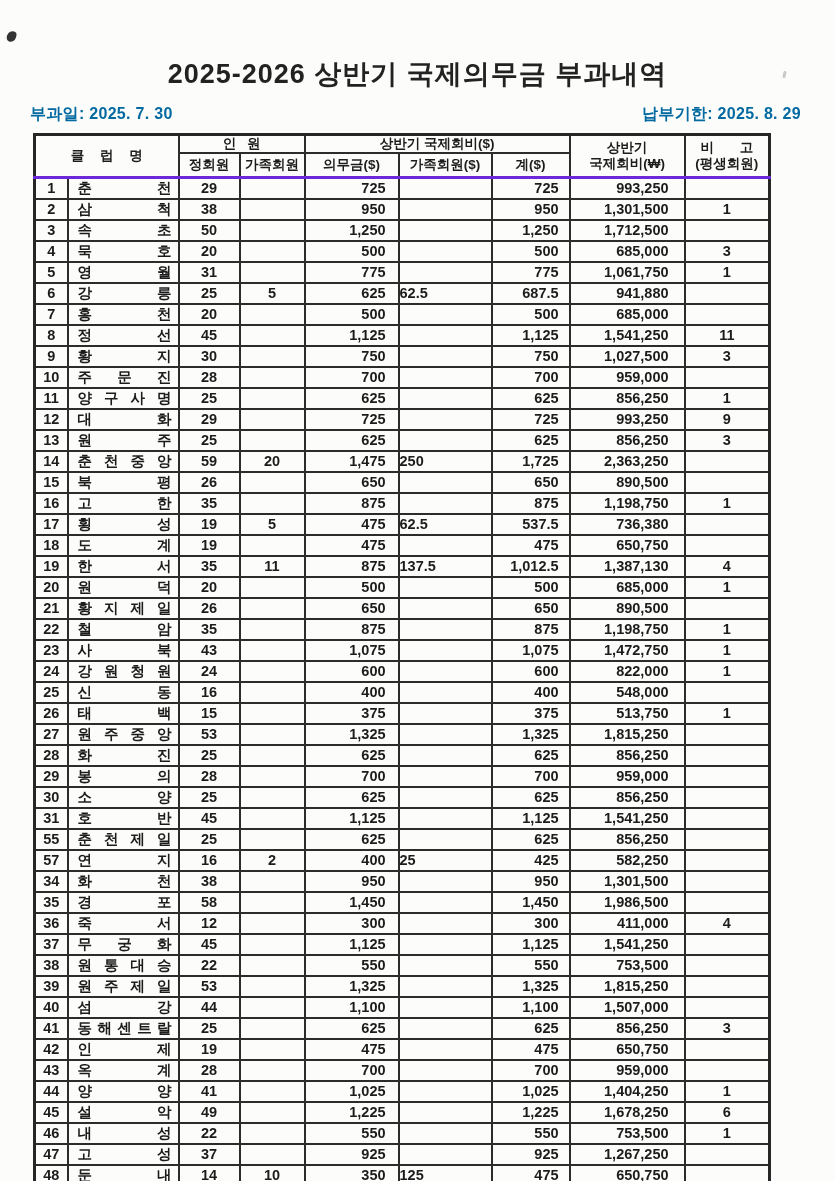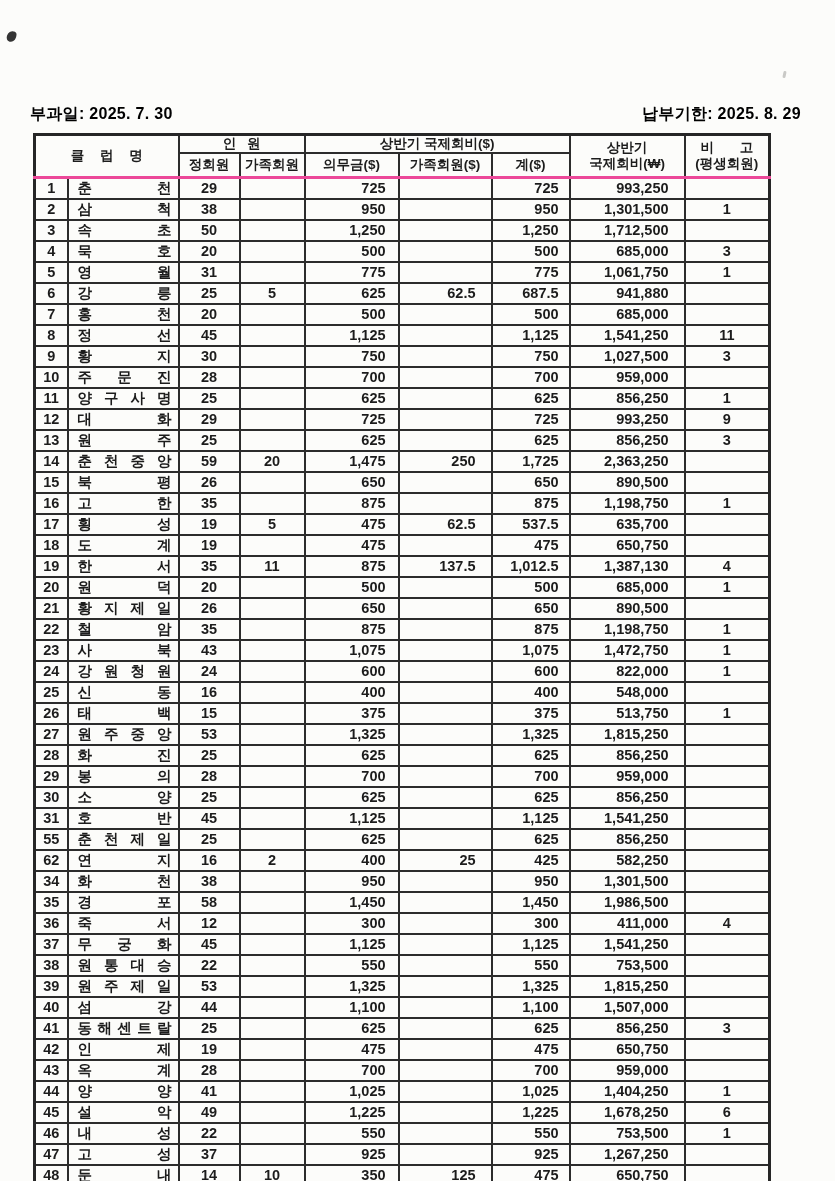--- a/index.html
+++ b/index.html
@@ -16,21 +16,21 @@
   
   .speck{position:absolute;left:7px;top:31px;width:9px;height:11px;background:#343434;border-radius:60% 40% 55% 45%;transform:rotate(18deg);}
   .speck2{position:absolute;left:783px;top:71px;width:3px;height:7px;background:#c9c9c6;border-radius:2px;transform:rotate(12deg);}
 
   .doc-title{
     position:absolute;top:56px;left:0;width:100%;
     text-align:center;
     font-size:27px;font-weight:800;letter-spacing:1px;
     color:#222;
   }
-  .date-line{position:absolute;top:104px;font-size:16px;font-weight:800;color:#000000;letter-spacing:.3px;}
+  .date-line{position:absolute;top:104px;font-size:16px;font-weight:800;color:#0369a1;letter-spacing:.3px;}
   .issue-date{left:30px;}
   .due-date{right:34px;}
 
   table.fee-table{
     position:absolute;left:33px;top:133px;
     width:735px;
     border-collapse:collapse;
     table-layout:fixed;
     border:3px solid #262626;
   }
@@ -43,49 +43,50 @@
     box-sizing:border-box;
   }
   .fee-table thead th{
     font-size:13.5px;
     text-align:center;
     height:17px;
     line-height:1.15;
     font-weight:800;
   }
   .fee-table thead tr.sub th{height:25px;}
-  .fee-table thead{border-bottom:3px solid #ec4899;}
+  .fee-table thead{border-bottom:3px solid #6d28d9;}
   .fee-table tbody td{
     height:19.5px;
     font-size:14.5px;
     line-height:19px;
   }
   .h-club{word-spacing:12px;}
   .h-personnel{word-spacing:7px;}
   .h-note-top{word-spacing:22px;}
   .two-line{font-size:13.5px;line-height:16px;margin-top:24px;}
 
   td.c-no{text-align:center;}
   td.c-name{padding:0;}
   .name-flex{display:flex;justify-content:space-between;padding:0 6px 0 9px;}
   .name-flex span{display:inline-block;}
   td.c-reg,td.c-fam,td.c-note{text-align:center;}
   td.c-duty{text-align:right;padding-right:12px;}
-  td.c-famusd{text-align:right;padding-right:15px;}
+  td.c-famusd{text-align:left;padding-right:15px;}
   td.c-sum{text-align:right;padding-right:10px;}
   td.c-krw{text-align:right;padding-right:15px;}
 </style>
 </head>
 <body>
 
 <div class="page">
 
   <div class="speck"></div>
   <div class="speck2"></div>
 
+  <div class="doc-title">2025-2026 상반기 국제의무금 부과내역</div>
   <div class="date-line issue-date">부과일: 2025. 7. 30</div>
   <div class="date-line due-date">납부기한: 2025. 8. 29</div>
 
   <table class="fee-table">
     <colgroup>
       <col style="width:33px">
         <col style="width:111px">
         <col style="width:61px">
         <col style="width:65px">
       <col style="width:94px">
@@ -384,21 +385,21 @@
             <div class="name-flex">
               <span>횡</span>
               <span>성</span>
             </div>
           </td>
           <td class="c-reg">19</td>
           <td class="c-fam">5</td>
           <td class="c-duty">475</td>
           <td class="c-famusd">62.5</td>
           <td class="c-sum">537.5</td>
-          <td class="c-krw">635,700</td>
+          <td class="c-krw">736,380</td>
           <td class="c-note"></td>
         </tr>
         <tr>
           <td class="c-no">18</td>
           <td class="c-name">
             <div class="name-flex">
               <span>도</span>
               <span>계</span>
             </div>
           </td>
@@ -636,21 +637,21 @@
           </td>
           <td class="c-reg">25</td>
           <td class="c-fam"></td>
           <td class="c-duty">625</td>
           <td class="c-famusd"></td>
           <td class="c-sum">625</td>
           <td class="c-krw">856,250</td>
           <td class="c-note"></td>
         </tr>
         <tr>
-          <td class="c-no">62</td>
+          <td class="c-no">57</td>
           <td class="c-name">
             <div class="name-flex">
               <span>연</span>
               <span>지</span>
             </div>
           </td>
           <td class="c-reg">16</td>
           <td class="c-fam">2</td>
           <td class="c-duty">400</td>
           <td class="c-famusd">25</td>

